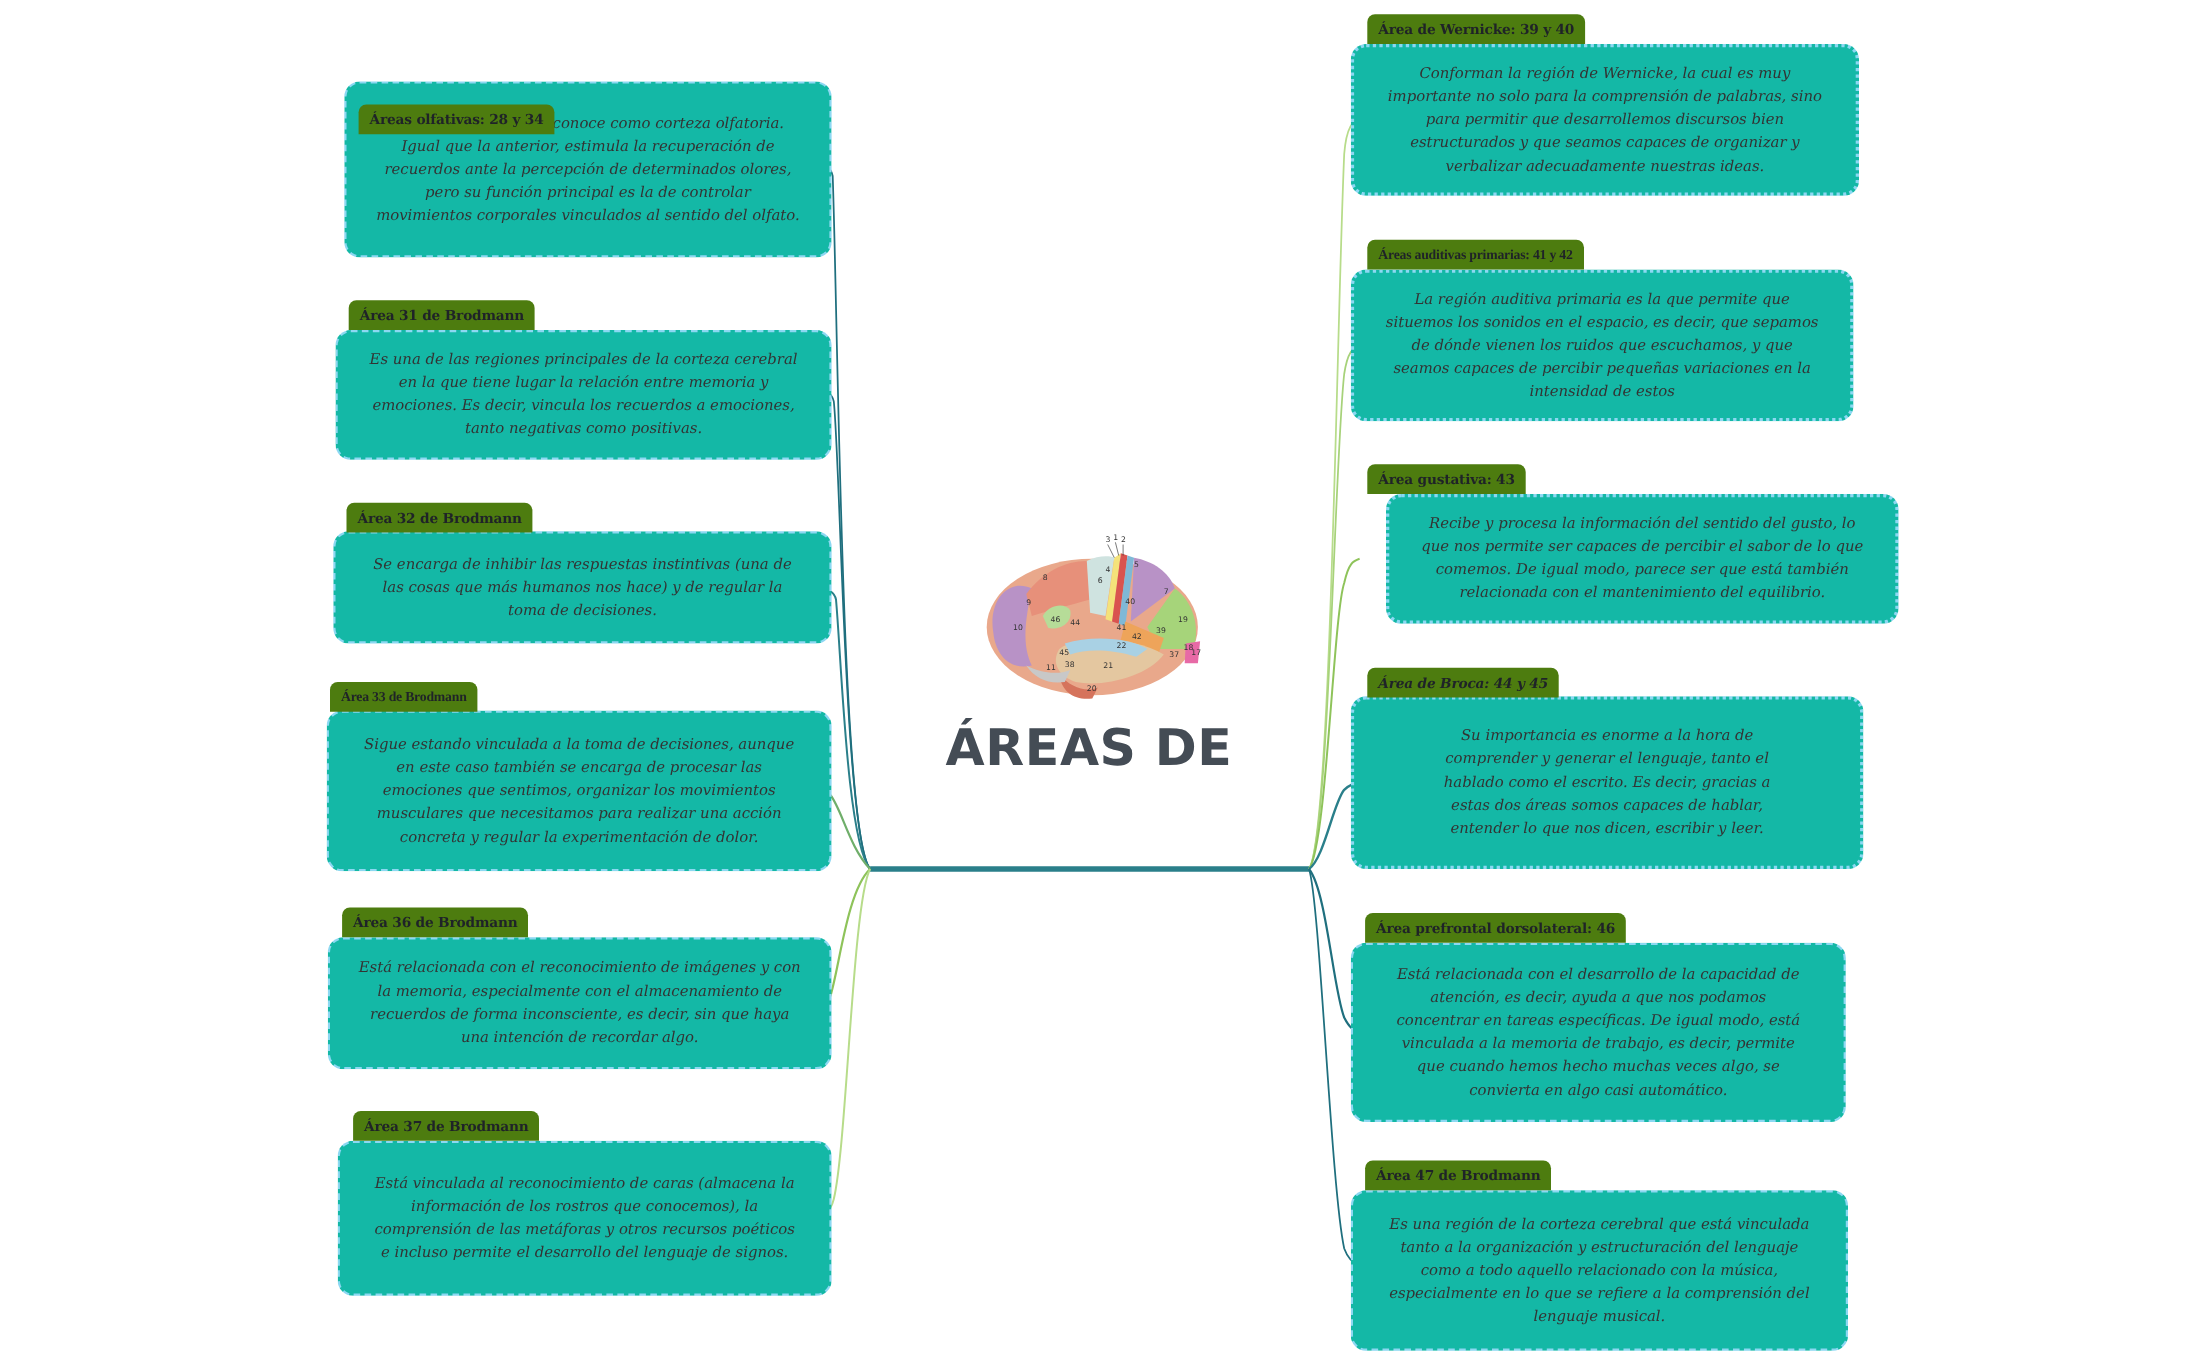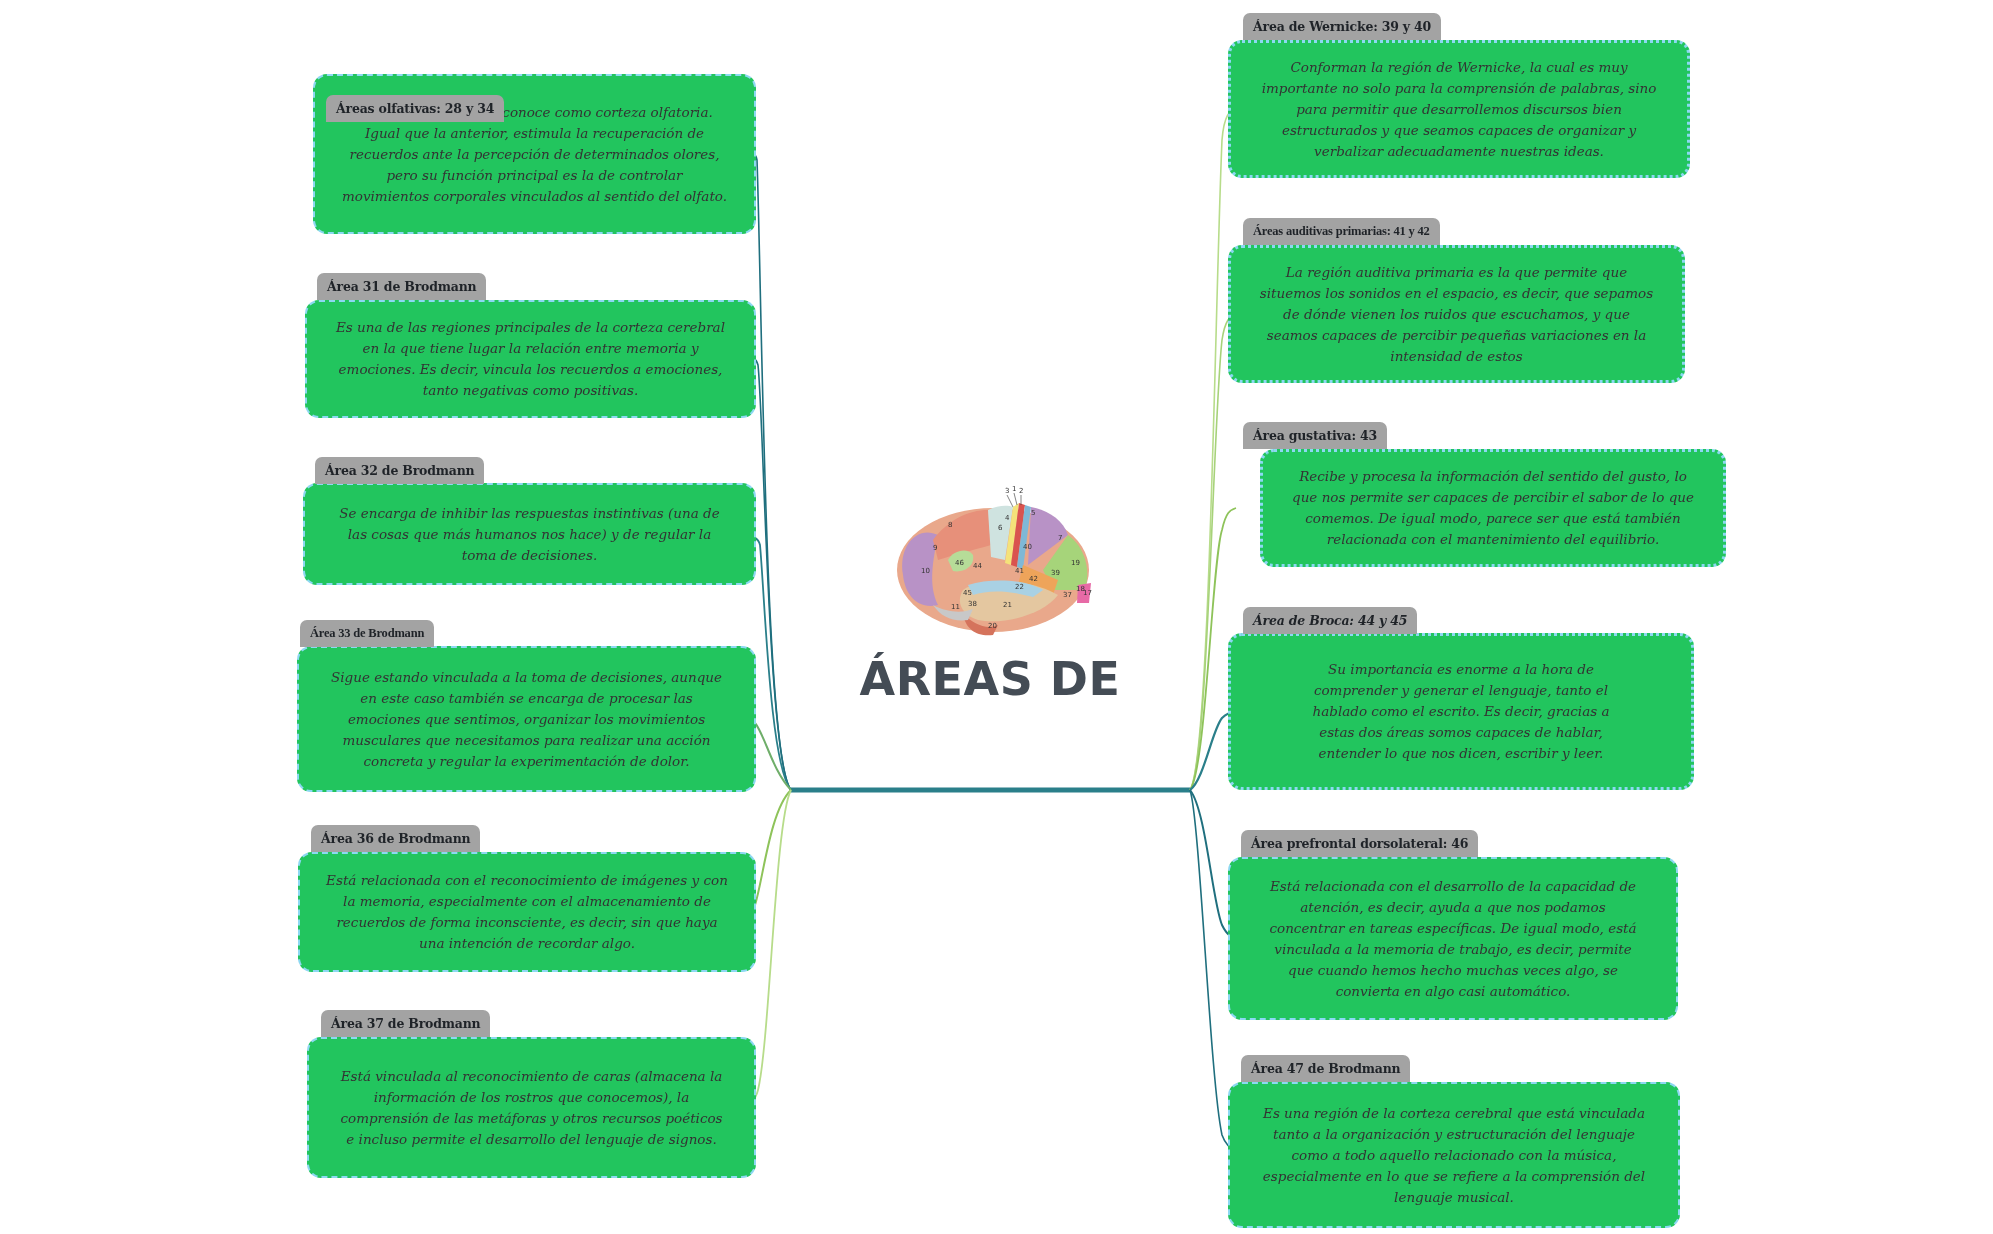--- a/index.html
+++ b/index.html
@@ -3,37 +3,37 @@
 <meta charset="utf-8">
 <style>
   html, body { margin: 0; padding: 0; background: #ffffff; }
   body { width: 1993px; height: 1234px; position: relative; overflow: hidden; }
   .canvas { position: absolute; left: 0; top: 0; width: 1993px; height: 1234px; }
   svg.links { position: absolute; left: 0; top: 0; width: 1993px; height: 1234px; pointer-events: none; }
 
   .node { position: absolute; }
   .pill {
     position: absolute;
-    background: #a3a3a3;
+    background: #4d7c0f;
     border-radius: 7px 7px 0 0;
     padding: 0 10px;
     height: 27px;
     line-height: 27px;
     font-family: "DejaVu Serif", serif;
     font-weight: bold;
     font-size: 12.5px;
     color: #1f2328;
     white-space: nowrap;
     letter-spacing: -0.2px;
     z-index: 2;
   }
   .box {
     position: absolute;
     box-sizing: border-box;
-    background: #22c55e;
+    background: #14b8a6;
     border-radius: 14px;
     display: flex;
     align-items: center;
     justify-content: center;
     padding: 6px 26px;
     z-index: 1;
   }
   .box.dashed { border: 2.5px dashed #8cd8f2; }
   .box.dotted { border: 3.5px dotted #8cd8f2; }
   .box p {

